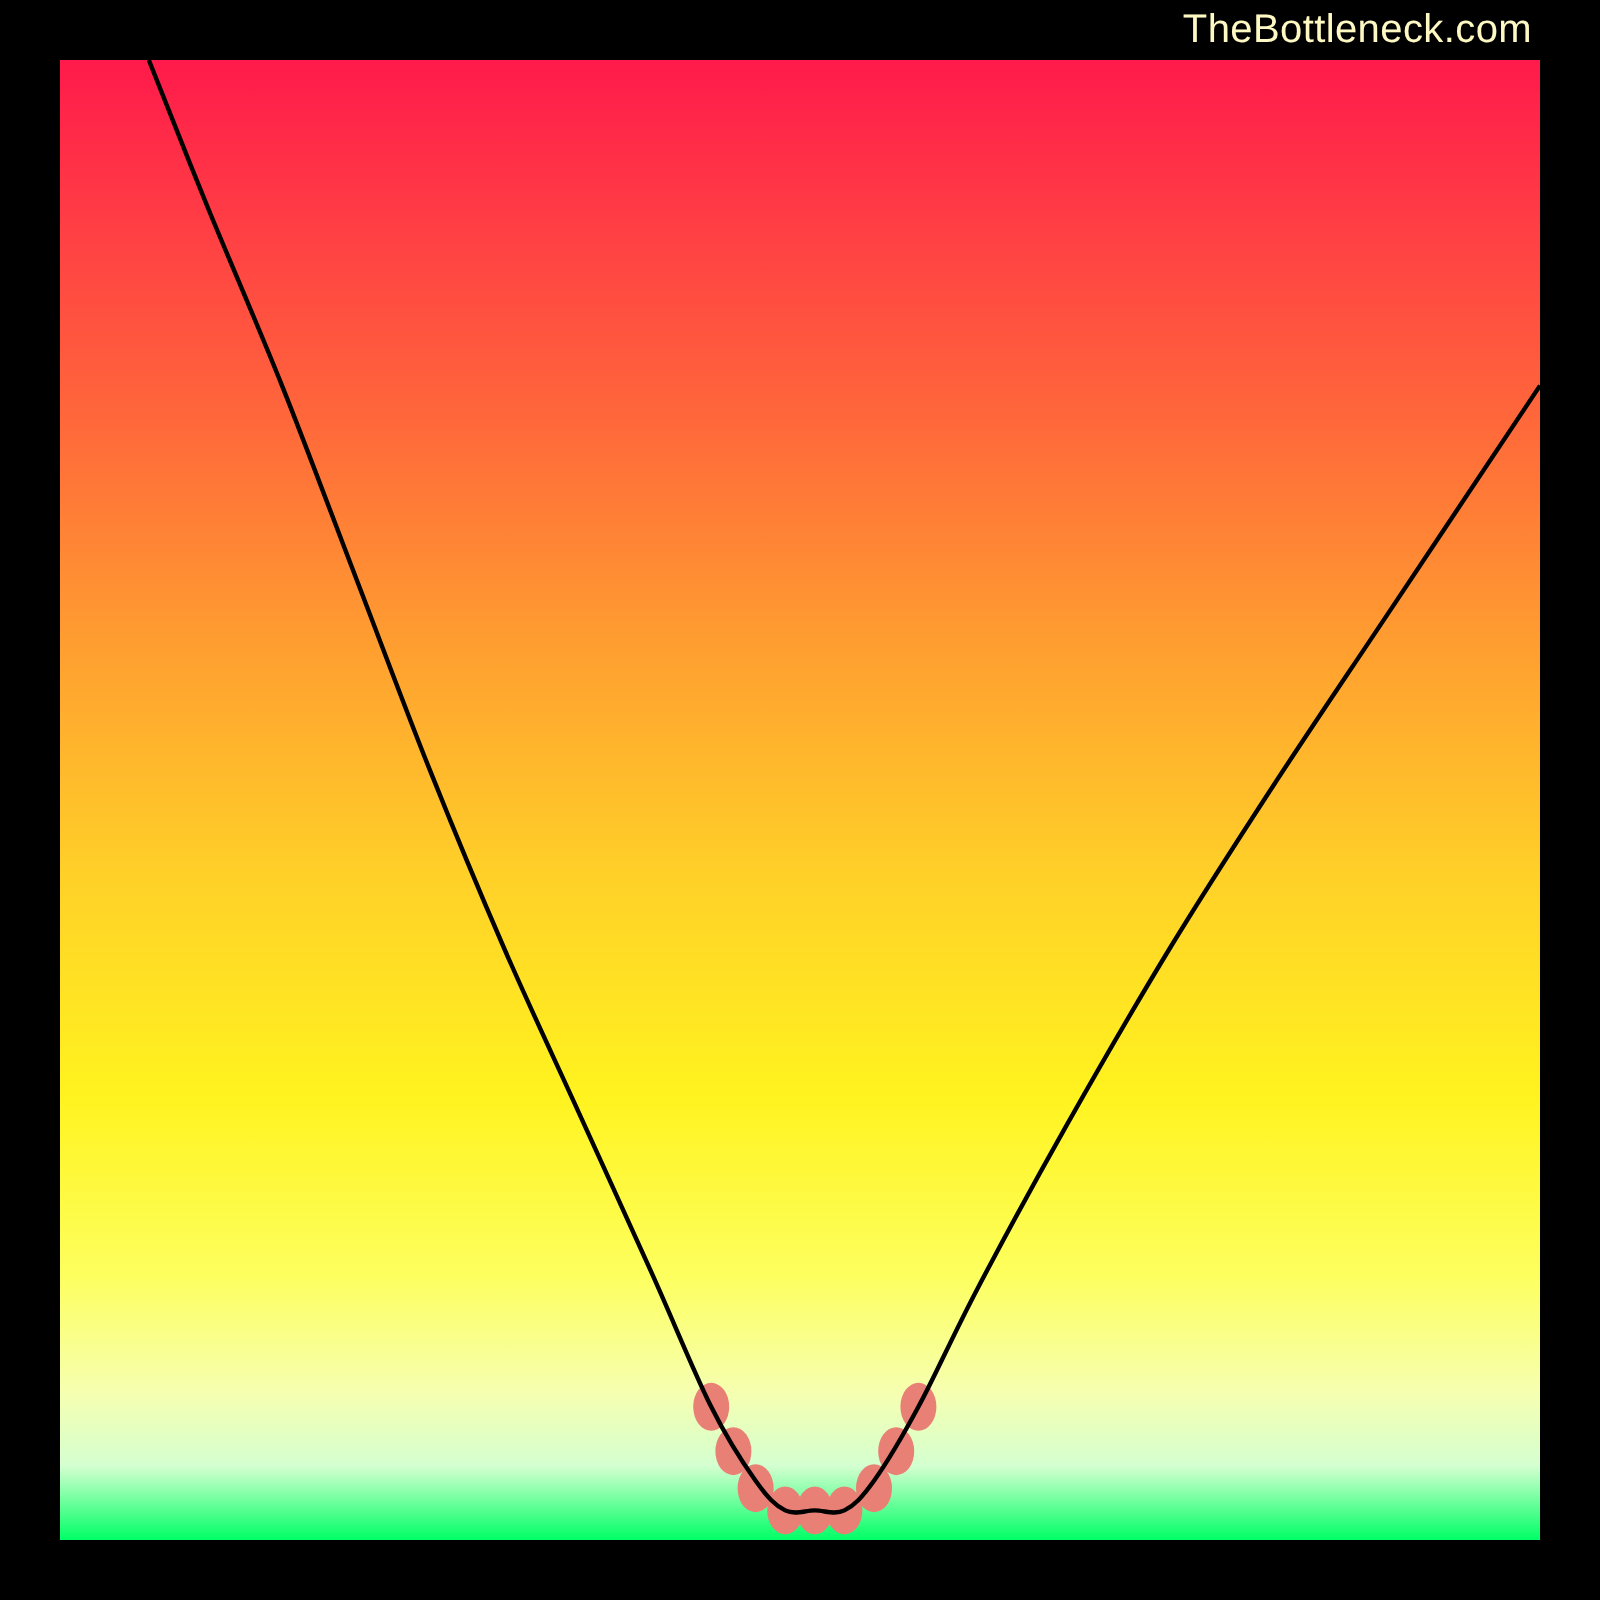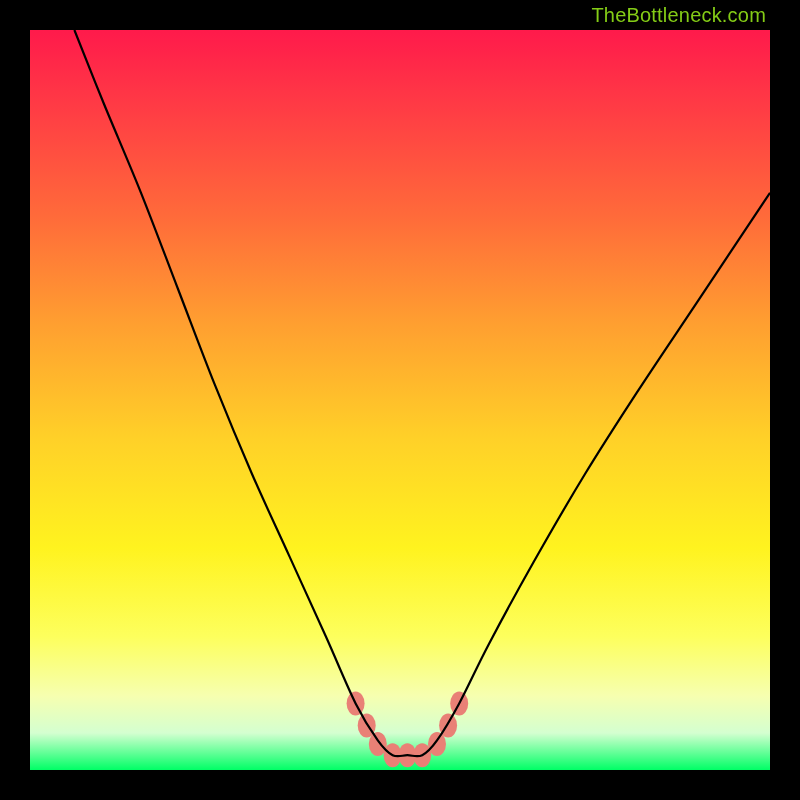--- a/index.html
+++ b/index.html
@@ -41,21 +41,21 @@
       #fdff5d 82%,
       #f6ffb0 90%,
       #d4ffd0 95%,
       #00ff66 100%
     );
   }
   .watermark {
     position: absolute;
     top: 4px;
     right: 34px;
-    color: #84cc16;
+    color: #fef9c3;
     font-size: 20px;
     font-weight: 500;
     letter-spacing: 0.2px;
     user-select: none;
   }
   svg.curve {
     position: absolute;
     inset: 0;
   }
 </style>

